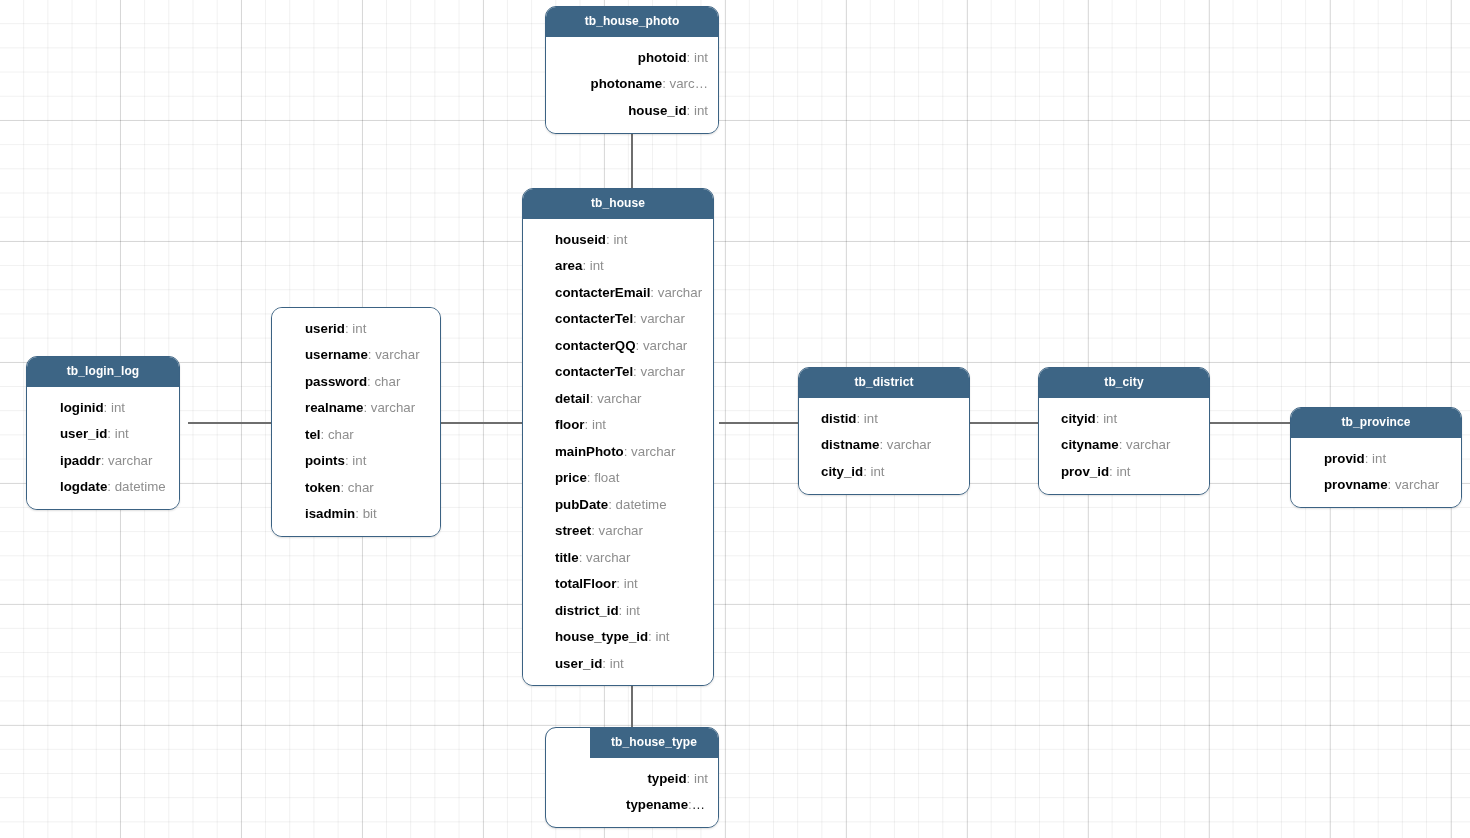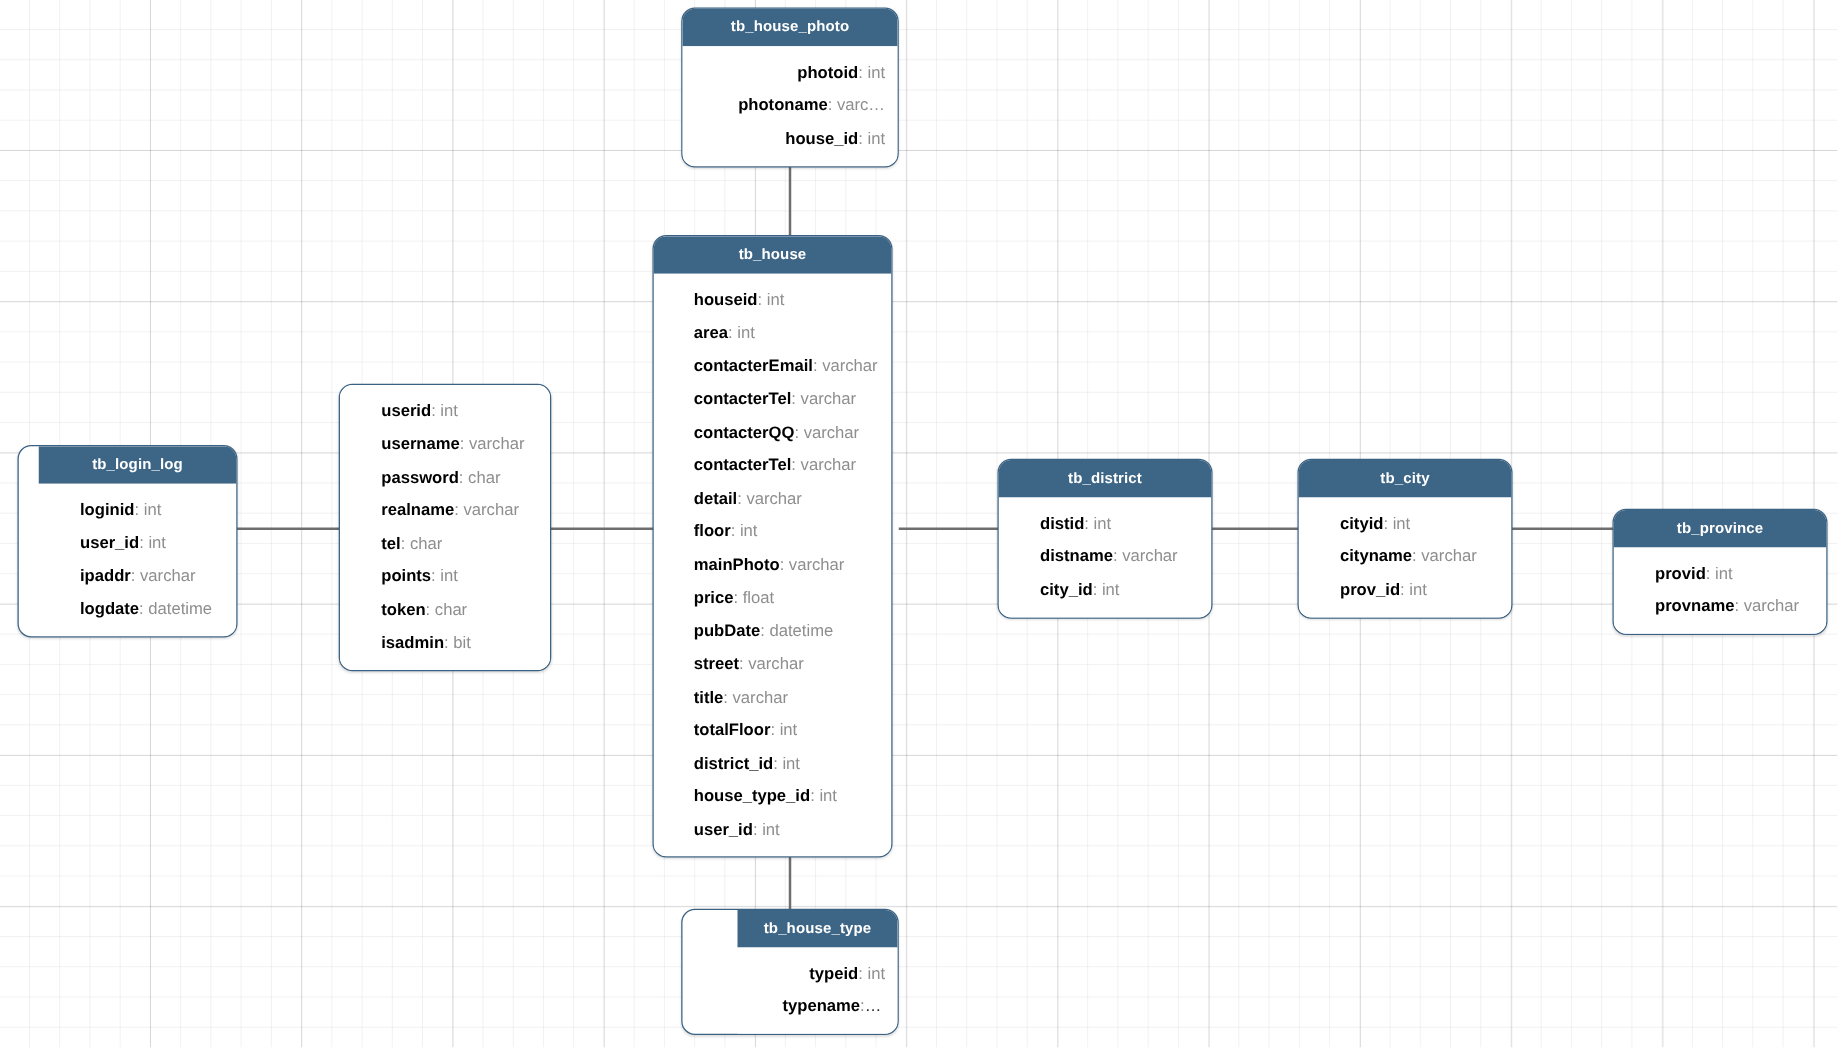--- a/index.html
+++ b/index.html
@@ -83,31 +83,31 @@
   }
   .field .ftype {
     color: #8e8e8e;
     font-weight: normal;
   }
 
   
   #tbl-house_photo { left: 545px;  top: 6px;   width: 174px; }
   #tbl-house       { left: 522px;  top: 188px; width: 192px; }
   #tbl-user        { left: 271px;  top: 307px; width: 170px; }
-  #tbl-login_log   { left: 14px;   top: 356px; width: 176px; padding-left: 16px; }
+  #tbl-login_log   { left: 26px;   top: 356px; width: 154px; }
   #tbl-district    { left: 798px;  top: 367px; width: 172px; }
   #tbl-city        { left: 1038px; top: 367px; width: 172px; }
   #tbl-province    { left: 1290px; top: 379px; width: 172px; margin-top: 28px; }
   #tbl-house_type  { left: 545px;  top: 727px; width: 174px; padding-left: 44px; }
 
   #tbl-house_photo .field,
   #tbl-house_type  .field { padding-left: 36px; text-align: right; }
   #tbl-login_log   .field { padding-left: 33px; }
   #tbl-district    .field,
-  #tbl-city        .field { padding-left: 33px; }
+  #tbl-city        .field { padding-left: 22px; }
   #tbl-province    .field { padding-left: 33px; }
   #tbl-user        .field { padding-left: 33px; }
 </style>
 </head>
 <body>
 
 <div id="canvas">
 
   <div class="conn v" style="left:631px; top:130px; height:60px;"></div>
   <div class="conn h" style="left:188px; top:422px; width:85px;"></div>

